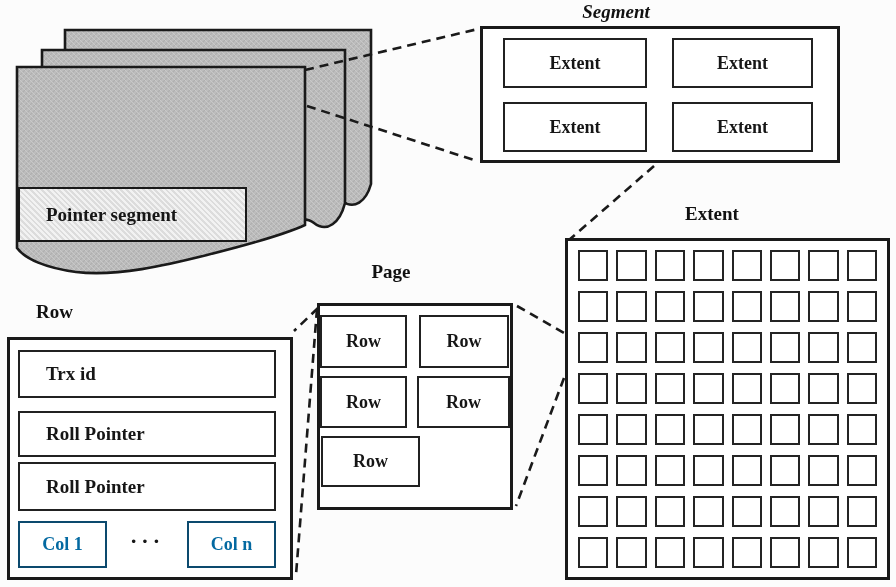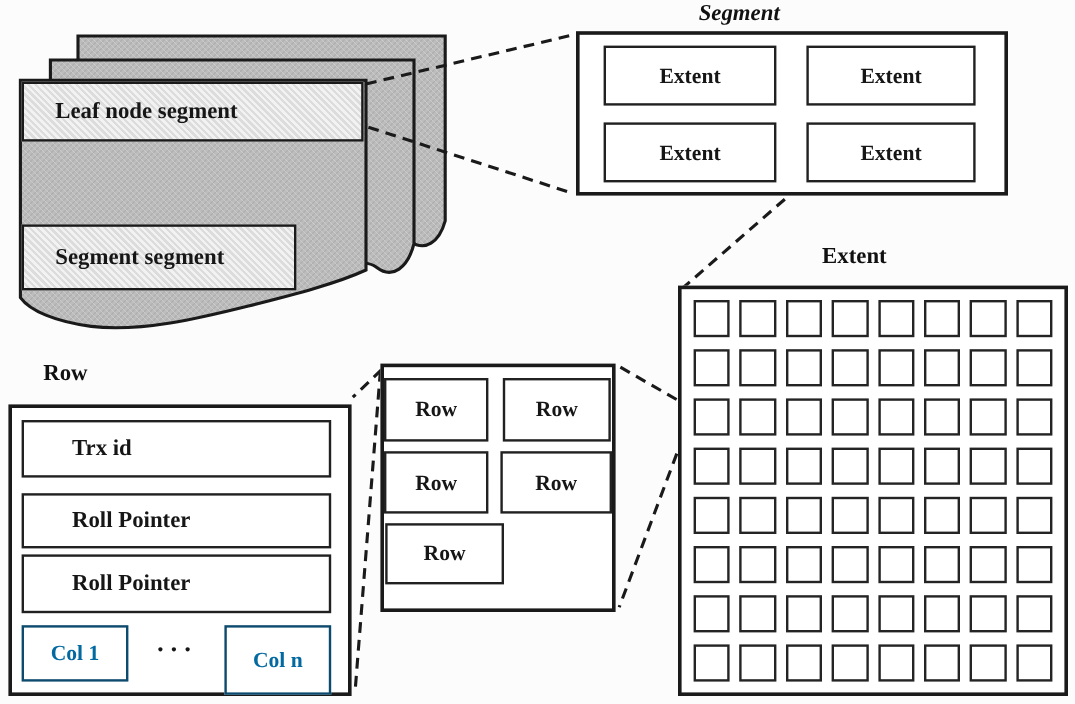--- a/index.html
+++ b/index.html
@@ -40,21 +40,21 @@
     background:var(--box-fill);
     border:2px solid #212121;
     display:flex;align-items:center;justify-content:center;
     font-weight:bold;font-size:18px;color:#161616;
   }
   .fieldbar{
     position:absolute;box-sizing:border-box;
     background:var(--box-fill);
     border:2px solid #212121;
     display:flex;align-items:center;
-    padding-left:40px;
+    padding-left:26px;
     font-weight:bold;font-size:19px;color:#161616;white-space:nowrap;
   }
   .colcell{
     position:absolute;box-sizing:border-box;
     background:var(--box-fill);
     border:2px solid #0c4a6e;
     display:flex;align-items:center;justify-content:center;
     font-weight:bold;font-size:18px;color:#0369a1;
   }
   .dots{
@@ -88,24 +88,24 @@
       <path d="M654,166 L569,240"></path>
       <path d="M517,306 L564,333"></path>
       <path d="M564,378 L516,506"></path>
       <path d="M318,308 L294,331"></path>
       <path d="M317,309 L296,575"></path>
     </g>
   </svg>
 
   <div class="lbl" style="left:516px;top:1px;width:200px;font-style:italic;">Segment</div>
   <div class="lbl" style="left:612px;top:203px;width:200px;">Extent</div>
+  <div class="lbl" style="left:291px;top:261px;width:200px;">Page</div>
   <div class="lbl left" style="left:36px;top:301px;">Row</div>
 
-  <div class="bar" style="left:18px;top:68px;width:285px;height:50px;">Leaf node segment</div>
-  <div class="bar" style="left:18px;top:187px;width:229px;height:55px;">Segment segment</div>
+  <div class="bar" style="left:18px;top:187px;width:229px;height:55px;">Pointer segment</div>
 
   <div class="box" style="left:480px;top:26px;width:360px;height:137px;">
     <div class="cell" style="left:20px;top:9px;width:144px;height:50px;">Extent</div>
     <div class="cell" style="left:189px;top:9px;width:141px;height:50px;">Extent</div>
     <div class="cell" style="left:20px;top:73px;width:144px;height:50px;">Extent</div>
     <div class="cell" style="left:189px;top:73px;width:141px;height:50px;">Extent</div>
   </div>
 
   <div class="box egrid" style="left: 565px; top: 238px; width: 325px; height: 342px; grid-template-columns: repeat(8, 1fr); grid-template-rows: repeat(8, 1fr);">
       <div class="ecell"></div>
@@ -181,16 +181,16 @@
     <div class="cell" style="left:97px;top:70px;width:93px;height:52px;">Row</div>
     <div class="cell" style="left:1px;top:130px;width:99px;height:51px;">Row</div>
   </div>
 
   <div class="box" style="left:7px;top:337px;width:286px;height:243px;">
     <div class="fieldbar" style="left:8px;top:10px;width:258px;height:48px;">Trx id</div>
     <div class="fieldbar" style="left:8px;top:71px;width:258px;height:46px;">Roll Pointer</div>
     <div class="fieldbar" style="left:8px;top:122px;width:258px;height:49px;">Roll Pointer</div>
     <div class="colcell" style="left:8px;top:181px;width:89px;height:47px;">Col 1</div>
     <div class="dots" style="left:97px;top:188px;width:80px;">···</div>
-    <div class="colcell" style="left:177px;top:181px;width:89px;height:58px;">Col n</div>
+    <div class="colcell" style="left:177px;top:181px;width:89px;height:47px;">Col n</div>
   </div>
 
 </div>
 
 </body></html>

